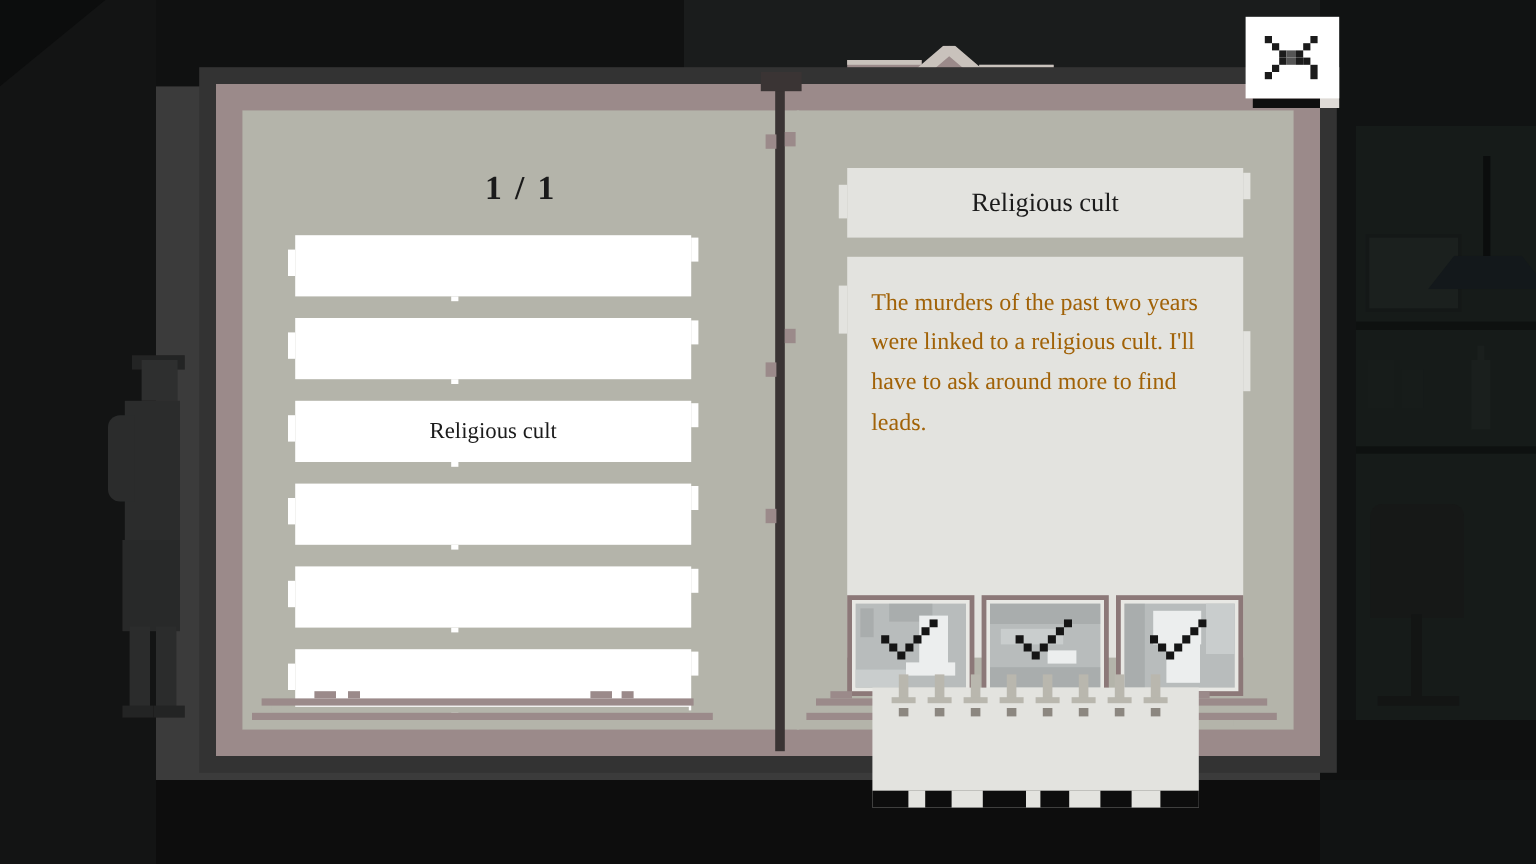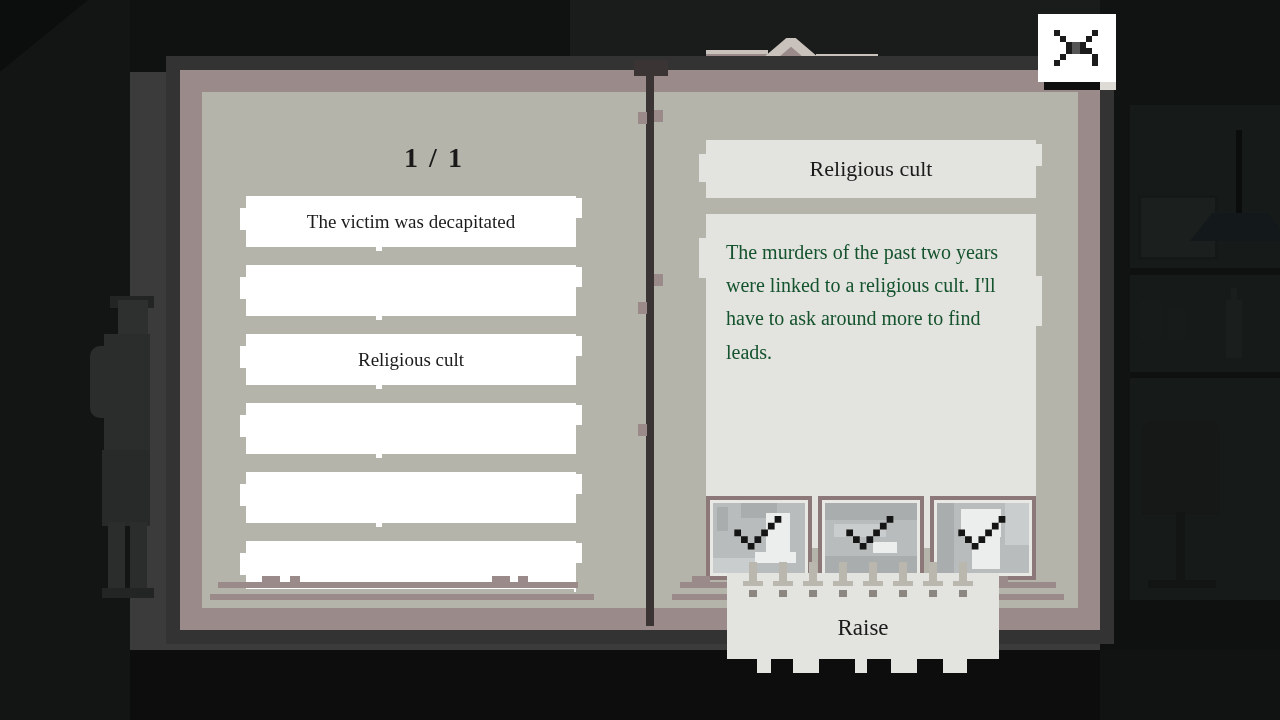--- a/index.html
+++ b/index.html
@@ -128,21 +128,21 @@
   }
   .detail-title::after {
     content:""; position:absolute; right:-6px; top:4px; width:6px; height:22px; background:#e3e3df;
   }
   .detail-body {
     position:absolute; left:42px; top:122px; width:330px; height:334px;
     background:#e3e3df; padding:22px 20px 0 20px;
   }
   .detail-body p {
     font-family:"Liberation Serif", serif;
-    font-size:20px; line-height:1.66; color:#14532d;
+    font-size:20px; line-height:1.66; color:#a16207;
   }
   .detail-body::before {
     content:""; position:absolute; left:-7px; top:24px; width:7px; height:40px; background:#e3e3df;
   }
   .detail-body::after {
     content:""; position:absolute; right:-6px; top:62px; width:6px; height:50px; background:#e3e3df;
   }
 
   .thumbs {
     position:absolute; left:42px; top:404px; width:330px; height:84px;
@@ -252,21 +252,20 @@
   </div>
 
   <div class="book">
     <div class="book-inner">
 
       <div class="page page-left">
         <div class="page-counter">1 / 1</div>
 
         <div class="clue-list">
           <div class="clue">
-            <span>The victim was decapitated</span>
             <div class="clue-notch-bottom"></div>
           </div>
           <div class="clue">
             <div class="clue-notch-bottom"></div>
           </div>
           <div class="clue">
             <span>Religious cult</span>
             <div class="clue-notch-bottom"></div>
           </div>
           <div class="clue">
@@ -417,21 +416,20 @@
     <div class="ring-dot" style="left:172px;"></div>
 
     <div class="ring" style="left:202px;"></div>
     <div class="ring-cross" style="left:196px;"></div>
     <div class="ring-dot" style="left:202px;"></div>
 
     <div class="ring" style="left:232px;"></div>
     <div class="ring-cross" style="left:226px;"></div>
     <div class="ring-dot" style="left:232px;"></div>
 
-    <div class="raise-label">Raise</div>
 
     <div class="raise-tail">
       <div class="raise-notch" style="left:0px;   top:0; width:30px; height:14px;"></div>
       <div class="raise-notch" style="left:44px;  top:0; width:22px; height:14px;"></div>
       <div class="raise-notch" style="left:92px;  top:0; width:36px; height:14px;"></div>
       <div class="raise-notch" style="left:140px; top:0; width:24px; height:14px;"></div>
       <div class="raise-notch" style="left:190px; top:0; width:26px; height:14px;"></div>
       <div class="raise-notch" style="left:240px; top:0; width:32px; height:14px;"></div>
     </div>
   </div>

